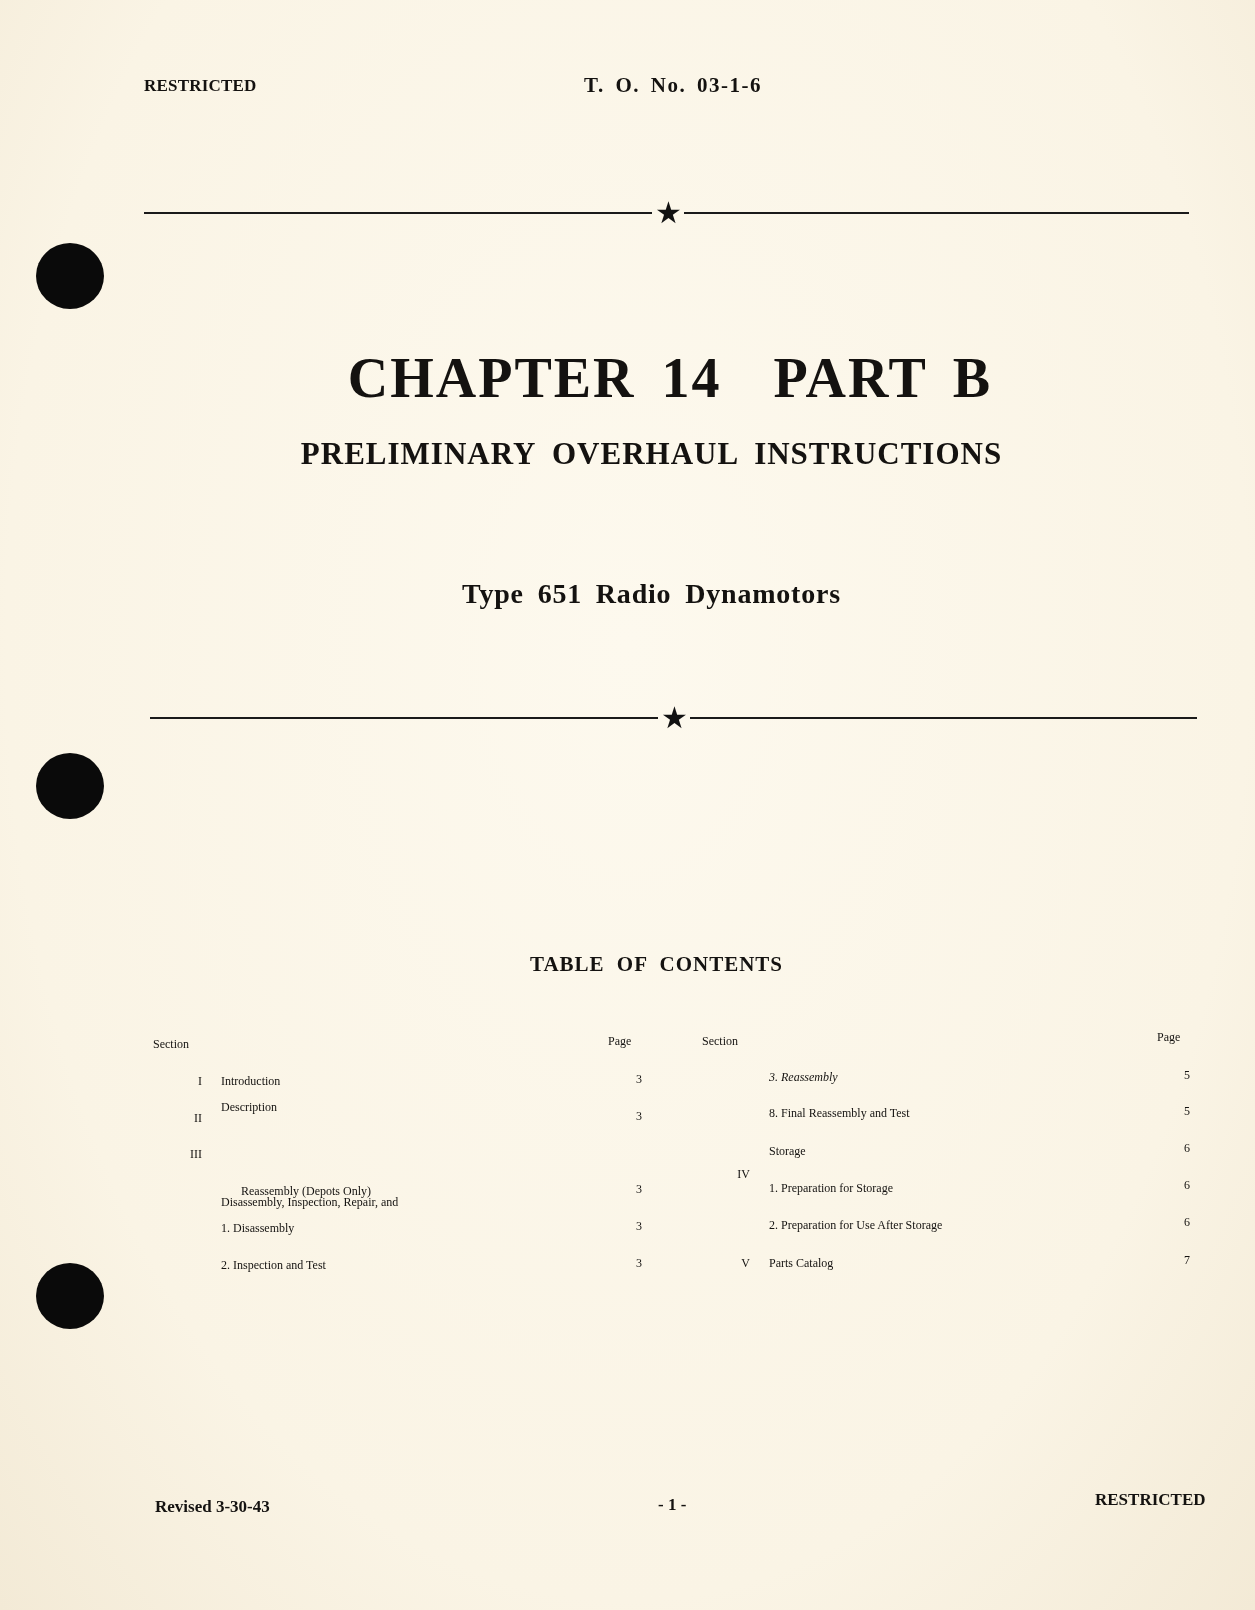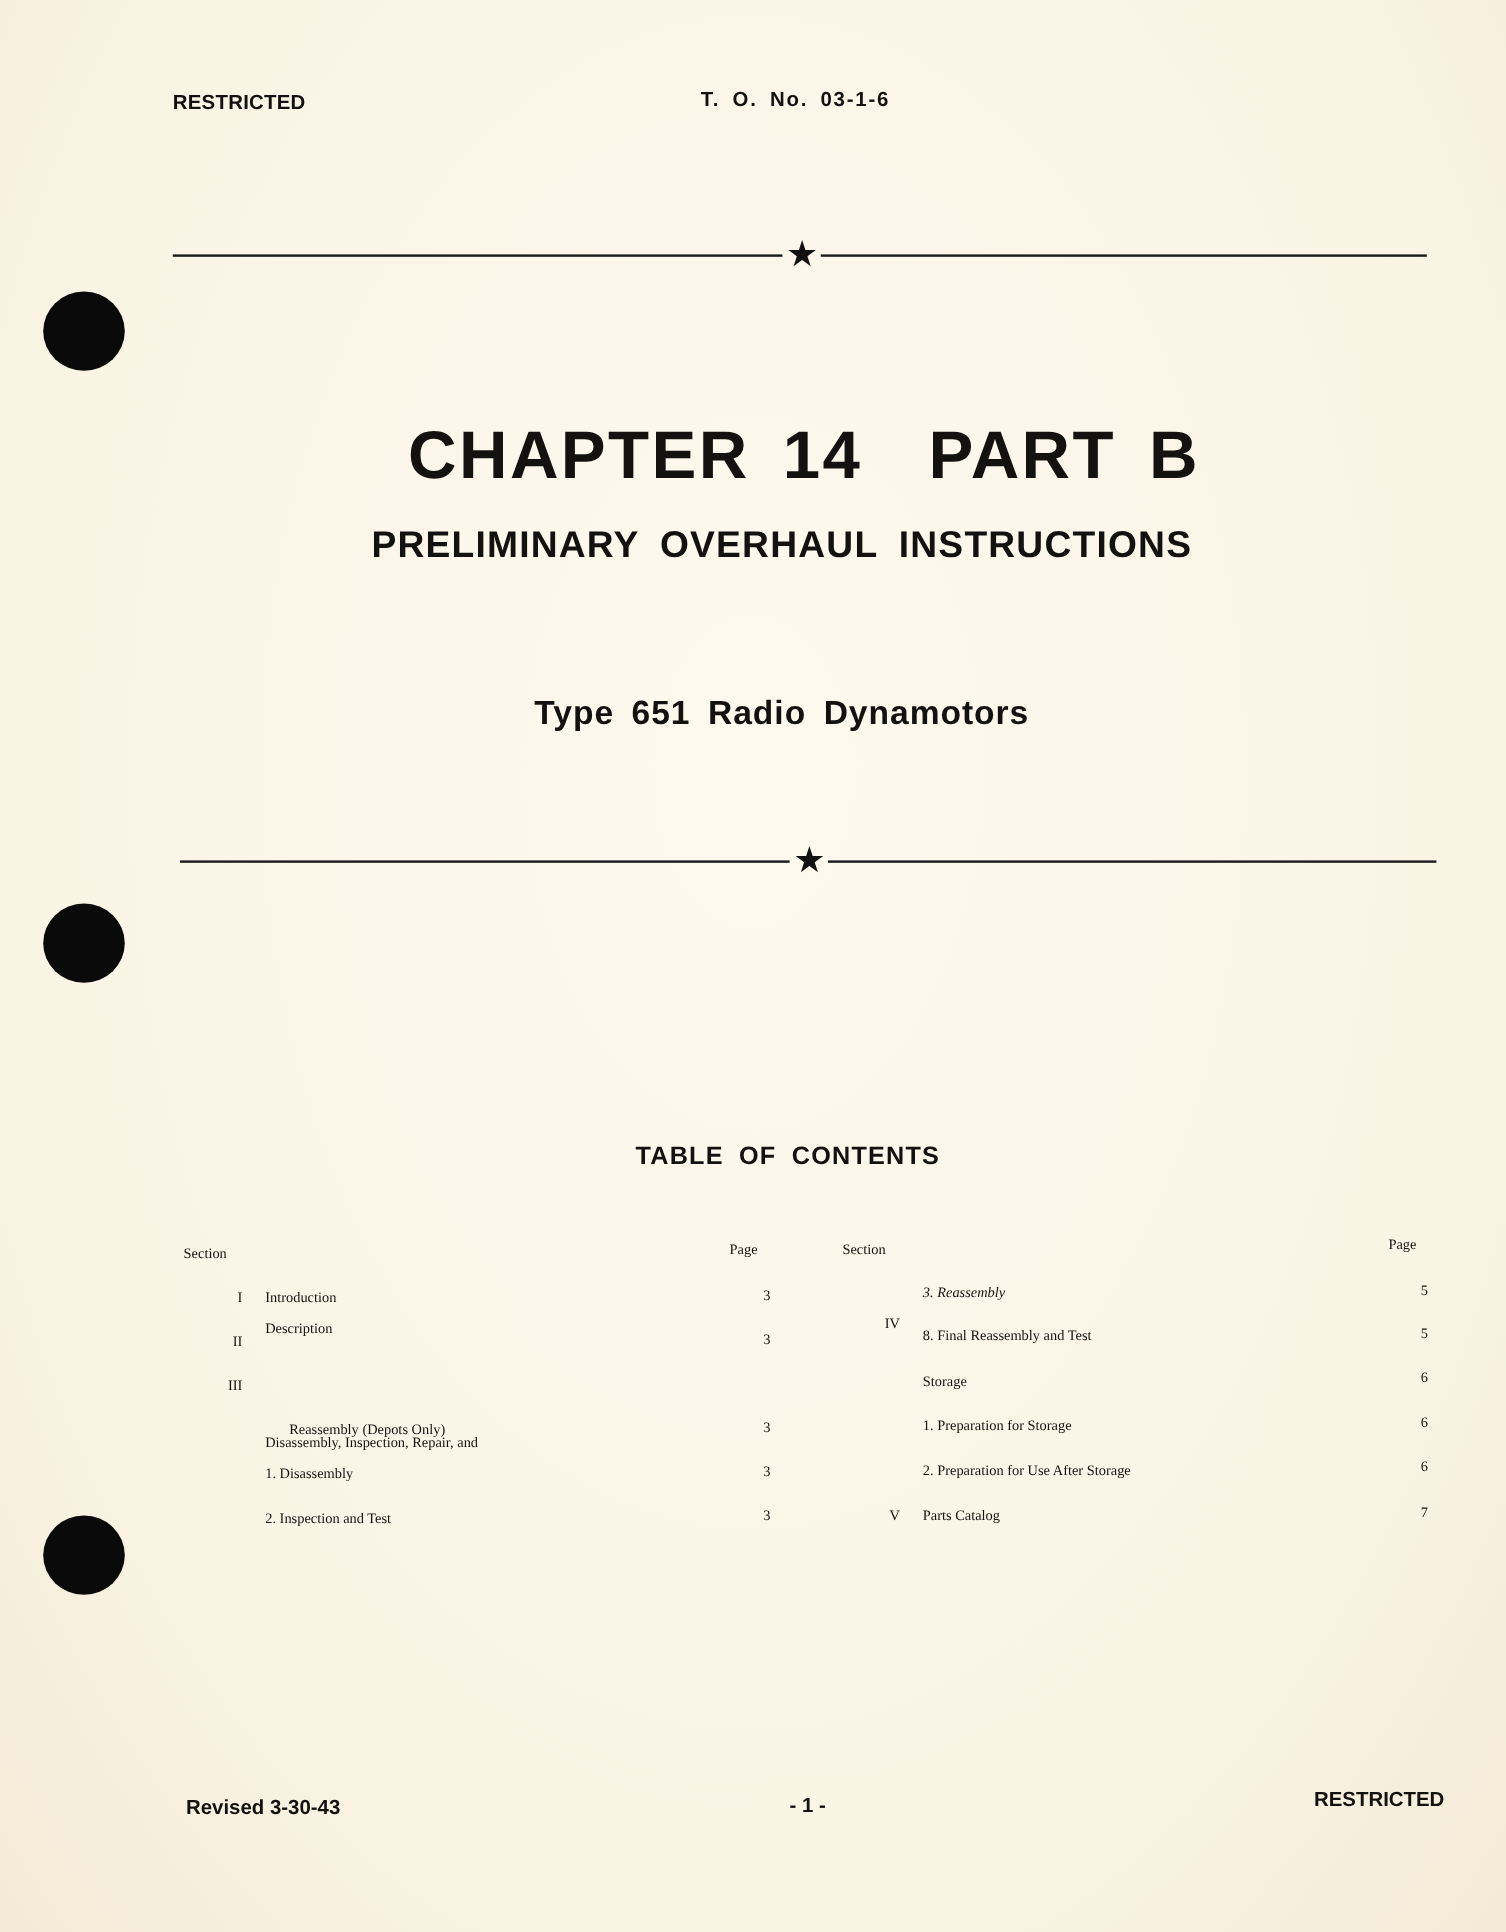--- a/index.html
+++ b/index.html
@@ -15,31 +15,31 @@
       color: #141210;
     }
     .page {
       position: absolute;
       left: 0; top: 0;
       width: 1255px; height: 1610px;
       background:
         radial-gradient(ellipse at 50% 40%, #fdf9ee 0%, #faf4e5 70%, #f3ead6 100%);
     }
     .sans-bold {
-      font-family: Liberation Sans, sans-serif;
+      font-family: Liberation Serif, serif;
       font-weight: bold;
     }
     .serif {
       font-family: "Liberation Serif", "DejaVu Serif", serif;
     }
     .abs { position: absolute; }
 
     
     .hdr-left { left: 144px; top: 76px; font-size: 17px; letter-spacing: 0.2px; }
-    .hdr-center { left: 584px; top: 73px; font-size: 17px; letter-spacing: 1.5px; word-spacing: 4px; }
+    .hdr-center { left: 584px; top: 73px; font-size: 21px; letter-spacing: 1.5px; word-spacing: 4px; }
 
     
     .hole {
       position: absolute;
       width: 68px; height: 66px;
       border-radius: 50%;
       background: #0a0a0a;
       left: 36px;
     }
 
@@ -172,21 +172,21 @@
 
     <div>
       <div class="abs serif toc-text" style="left:769px; top:1065px;font-style:italic;">3. Reassembly</div>
       <div class="abs serif toc-text pg" style="left:1160px; top:1063px;">5</div>
     </div>
     <div>
       <div class="abs serif toc-text" style="left:769px; top:1101px;">8. Final Reassembly and Test</div>
       <div class="abs serif toc-text pg" style="left:1160px; top:1099px;">5</div>
     </div>
     <div>
-      <div class="abs serif toc-text numeral" style="left:690px; top:1091px;">IV</div>
+      <div class="abs serif toc-text numeral" style="left:690px; top:1162px;">IV</div>
       <div class="abs serif toc-text" style="left:769px; top:1139px;">Storage</div>
       <div class="abs serif toc-text pg" style="left:1160px; top:1136px;">6</div>
     </div>
     <div>
       <div class="abs serif toc-text" style="left:769px; top:1176px;">1. Preparation for Storage</div>
       <div class="abs serif toc-text pg" style="left:1160px; top:1173px;">6</div>
     </div>
     <div>
       <div class="abs serif toc-text" style="left:769px; top:1213px;">2. Preparation for Use After Storage</div>
       <div class="abs serif toc-text pg" style="left:1160px; top:1210px;">6</div>

